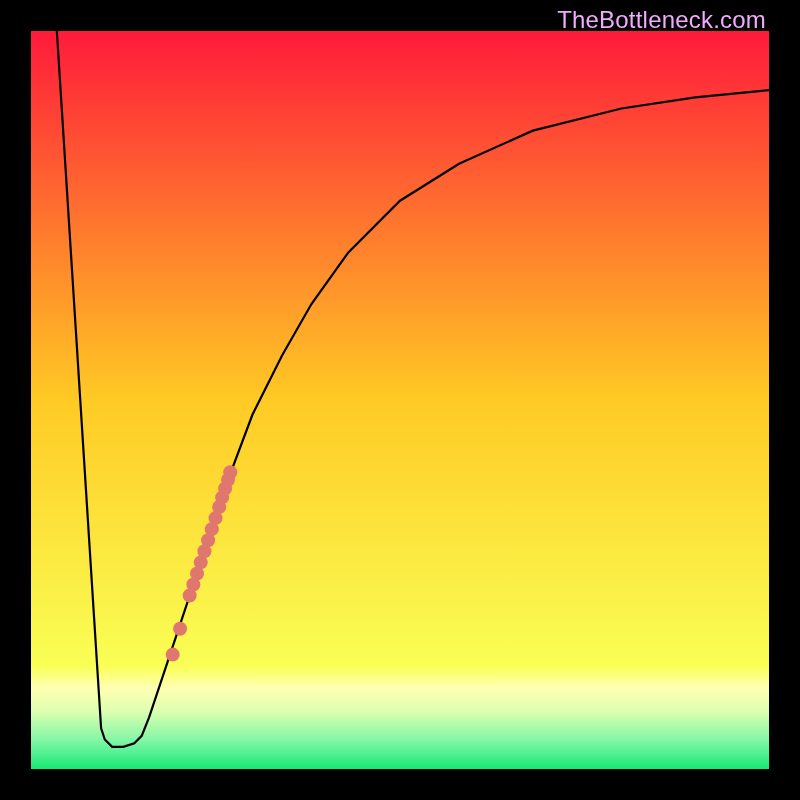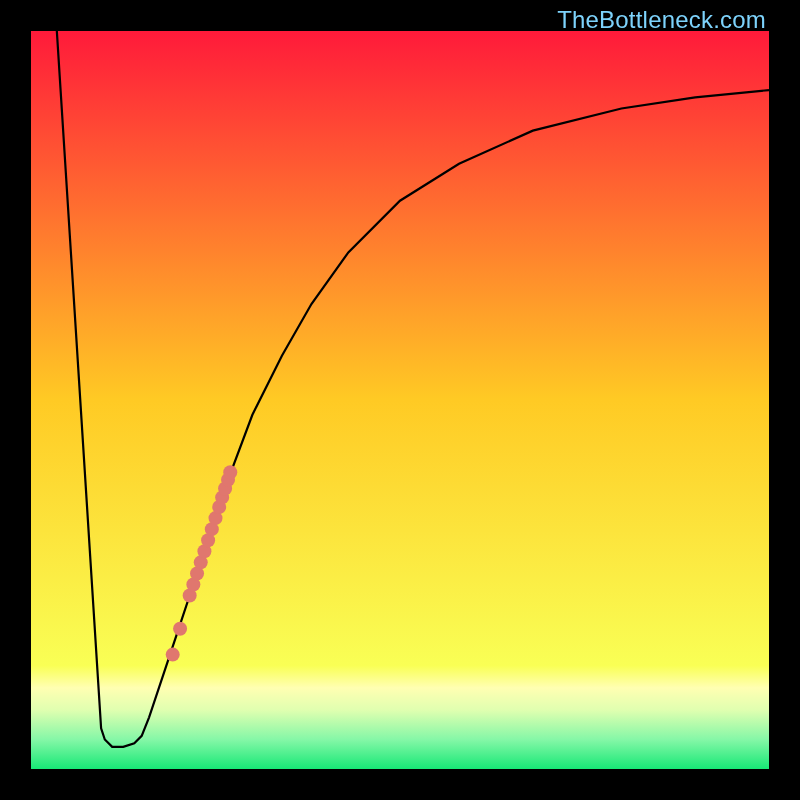--- a/index.html
+++ b/index.html
@@ -16,21 +16,21 @@
     left: 31px;
     top: 31px;
     width: 738px;
     height: 738px;
     overflow: hidden;
   }
   .watermark {
     position: absolute;
     top: 6px;
     right: 34px;
-    color: #7dd3fc;
+    color: #f0abfc;
     font-size: 24px;
     font-weight: 500;
     letter-spacing: 0.2px;
     z-index: 10;
   }
   svg { display: block; }
 </style>
 </head>
 <body>
 

